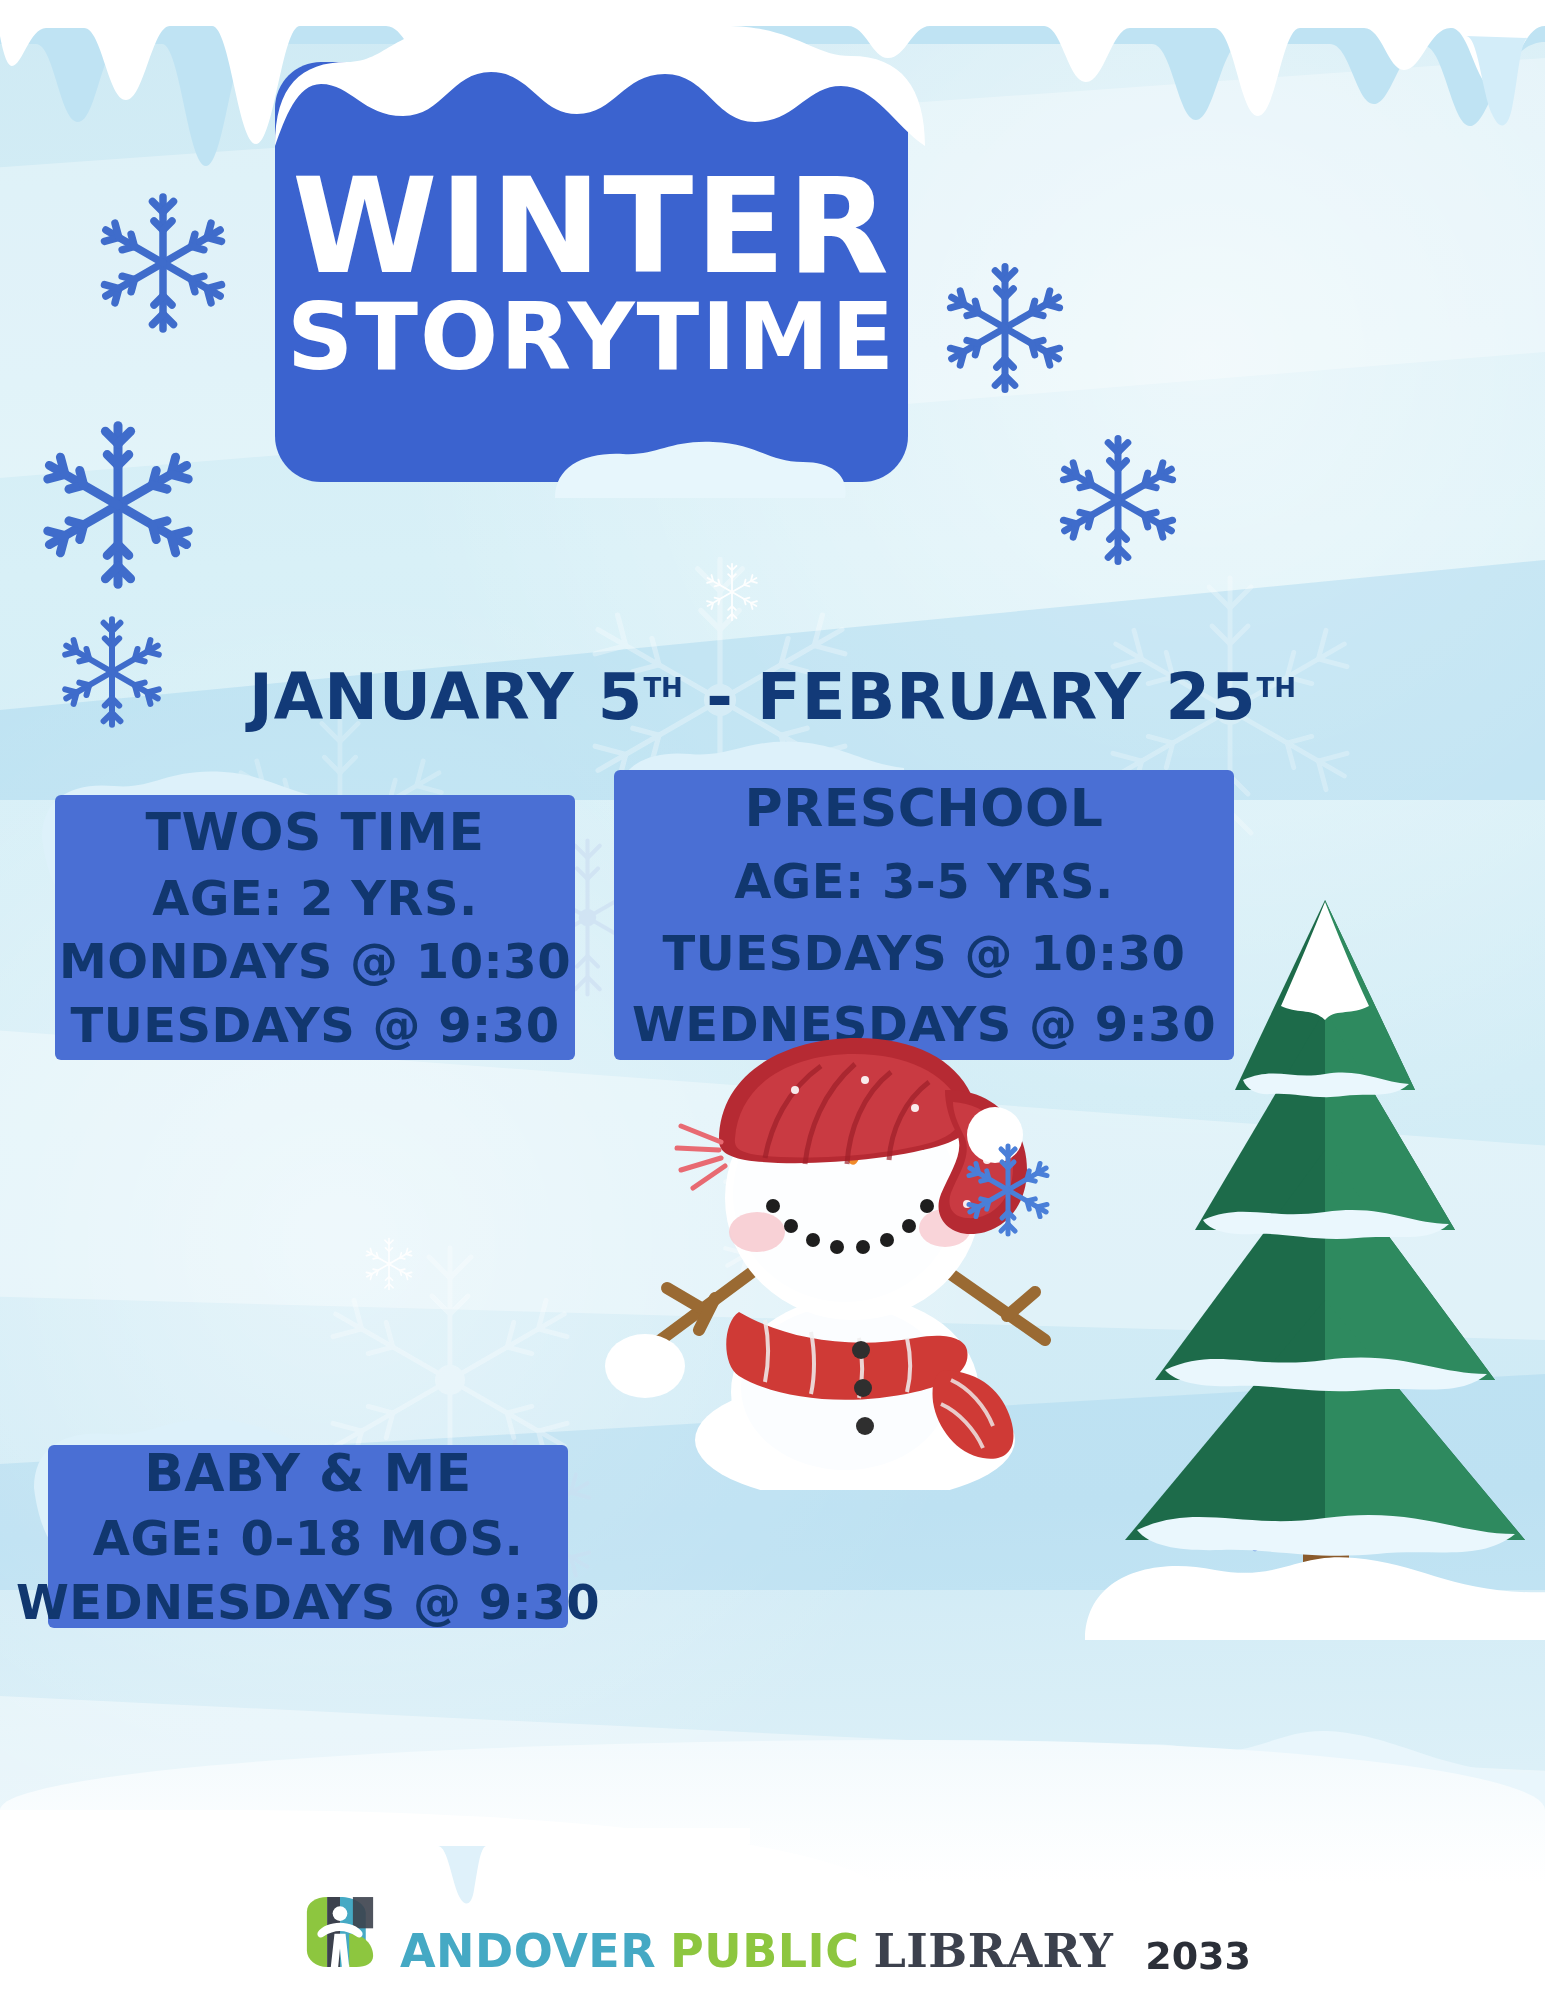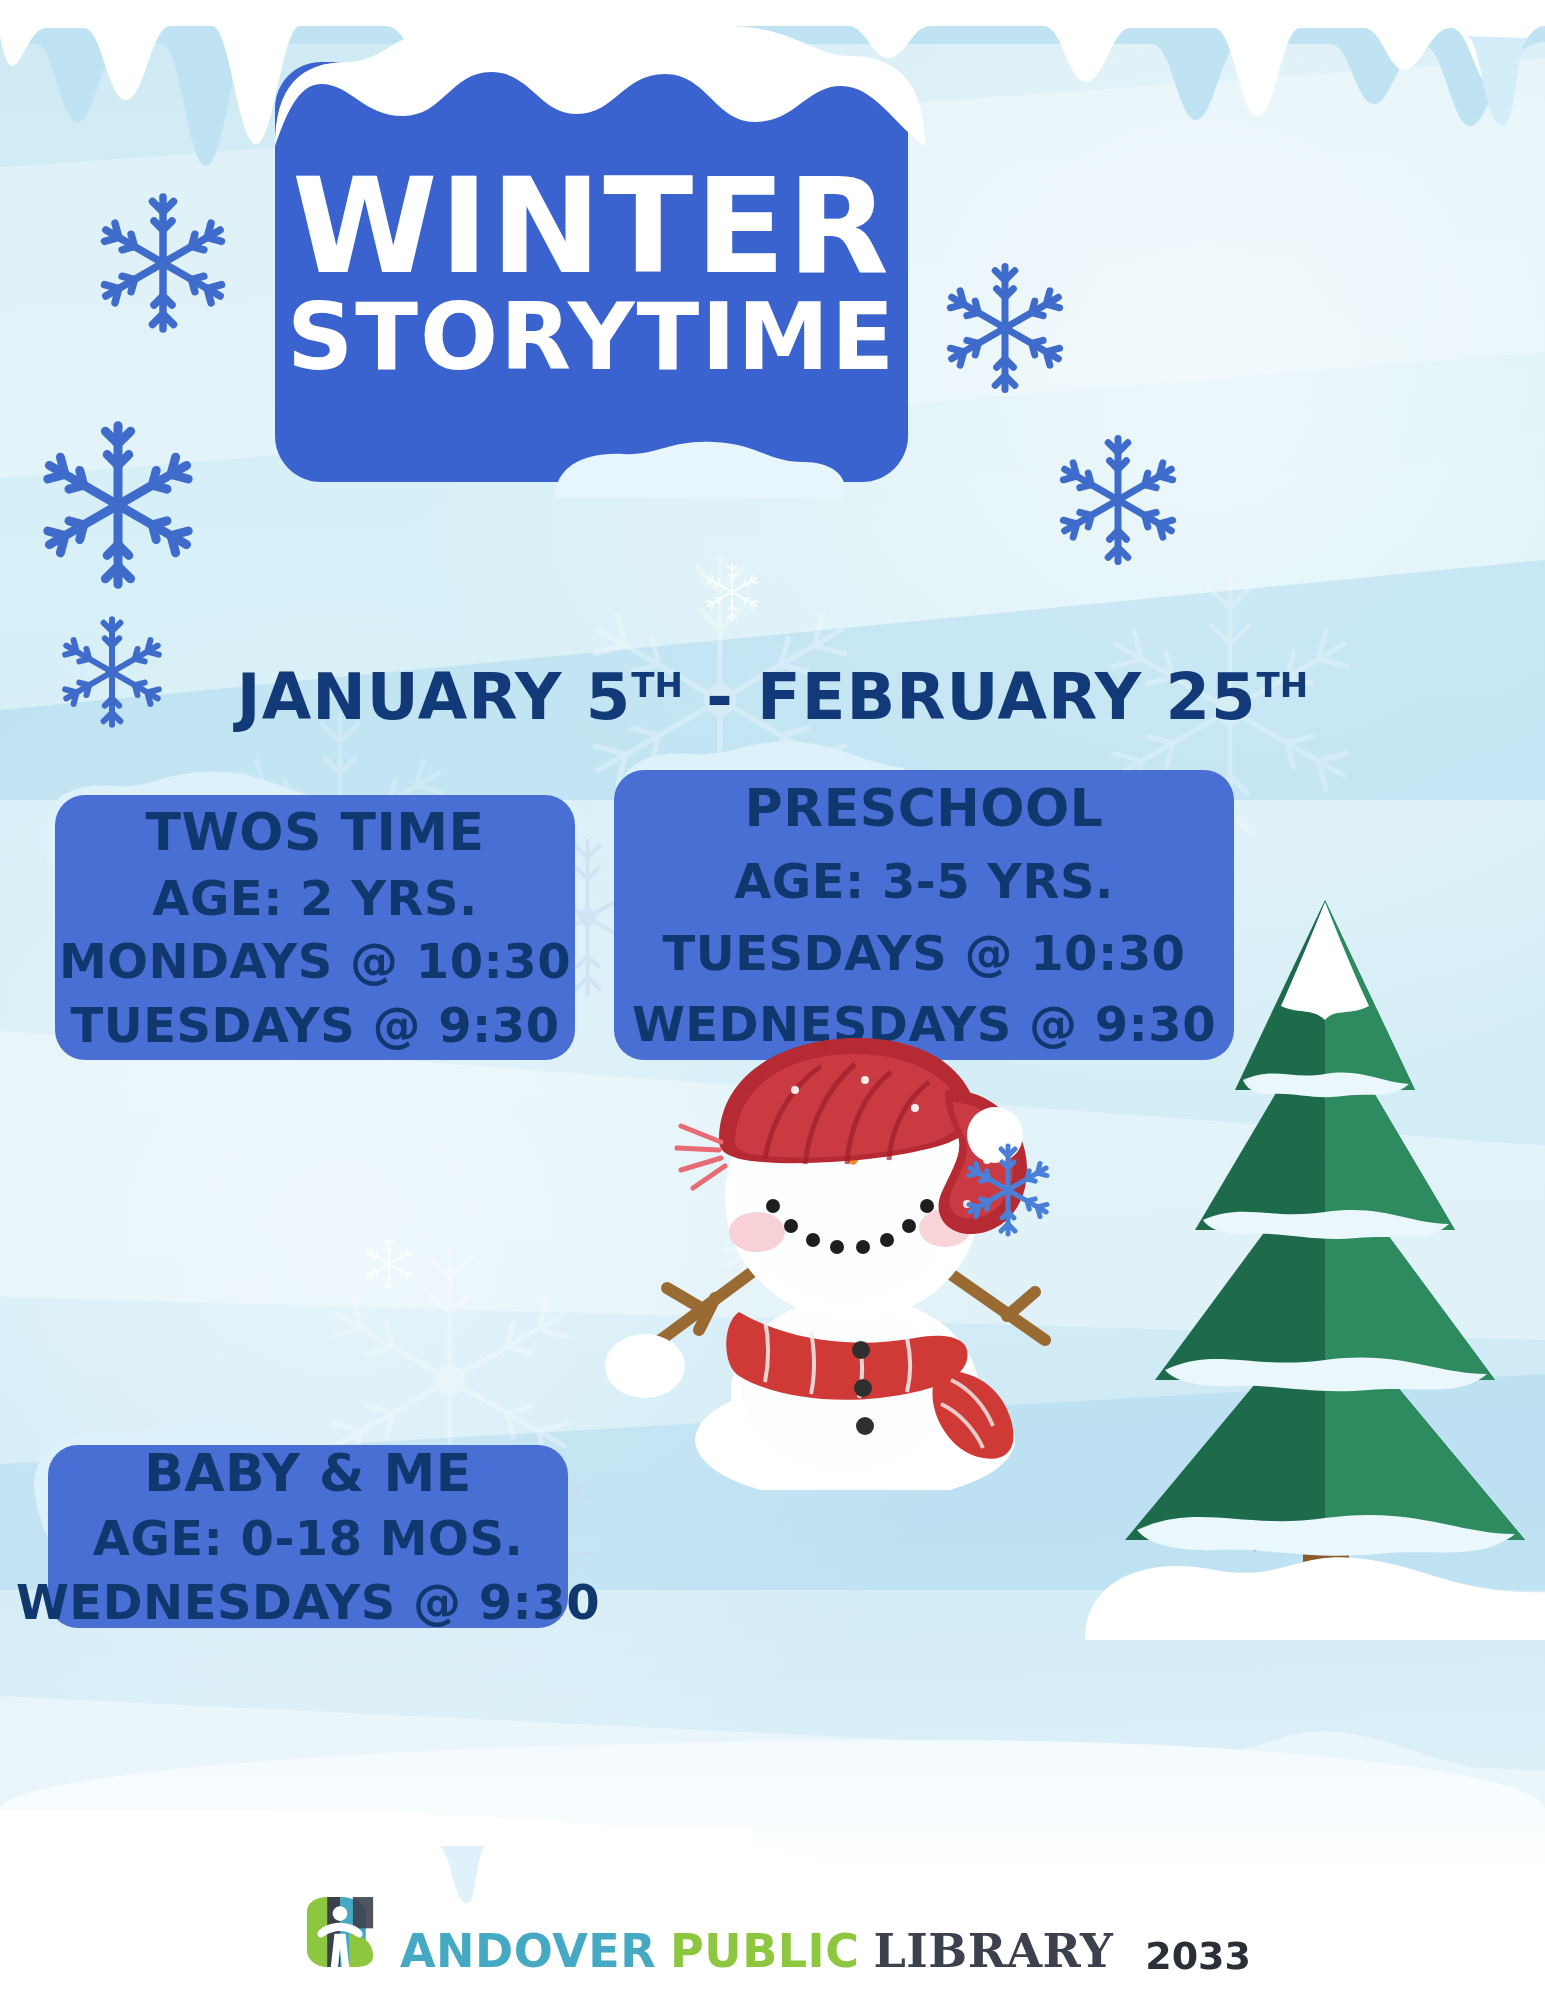--- a/index.html
+++ b/index.html
@@ -66,25 +66,25 @@
   .t-line1{font-size:132px;line-height:1.0;font-weight:700;}
   .t-line2{font-size:92px;line-height:1.0;font-weight:700;}
 
   
   .dateline{
     position:absolute;left:0;top:660px;width:100%;
     text-align:center;color:#123a78;
     font-size:64px;font-weight:700;letter-spacing:1px;
     white-space:nowrap;
   }
-  .dateline sup{font-size:34px;vertical-align:super;letter-spacing:0;margin-top:46px;}
+  .dateline sup{font-size:26px;vertical-align:super;letter-spacing:0;margin-top:46px;}
 
   
   .card{
-    position:absolute;background:#4a6fd4;border-radius:30px;
+    position:absolute;background:#4a6fd4;border-radius:6px;
     color:#11376f;text-align:center;
     display:flex;flex-direction:column;align-items:center;justify-content:center;
     box-sizing:border-box;padding:16px 18px;
   }
   .card .row{font-size:48px;line-height:1.32;font-weight:700;letter-spacing:.5px;white-space:nowrap;}
   .card .row.title{font-size:52px;}
 
   #card-twos{left:55px;top:795px;width:520px;height:265px;}
   #card-pre {left:614px;top:770px;width:620px;height:290px;gap:8px;}
   #card-baby{left:48px;top:1445px;width:520px;height:183px;}

